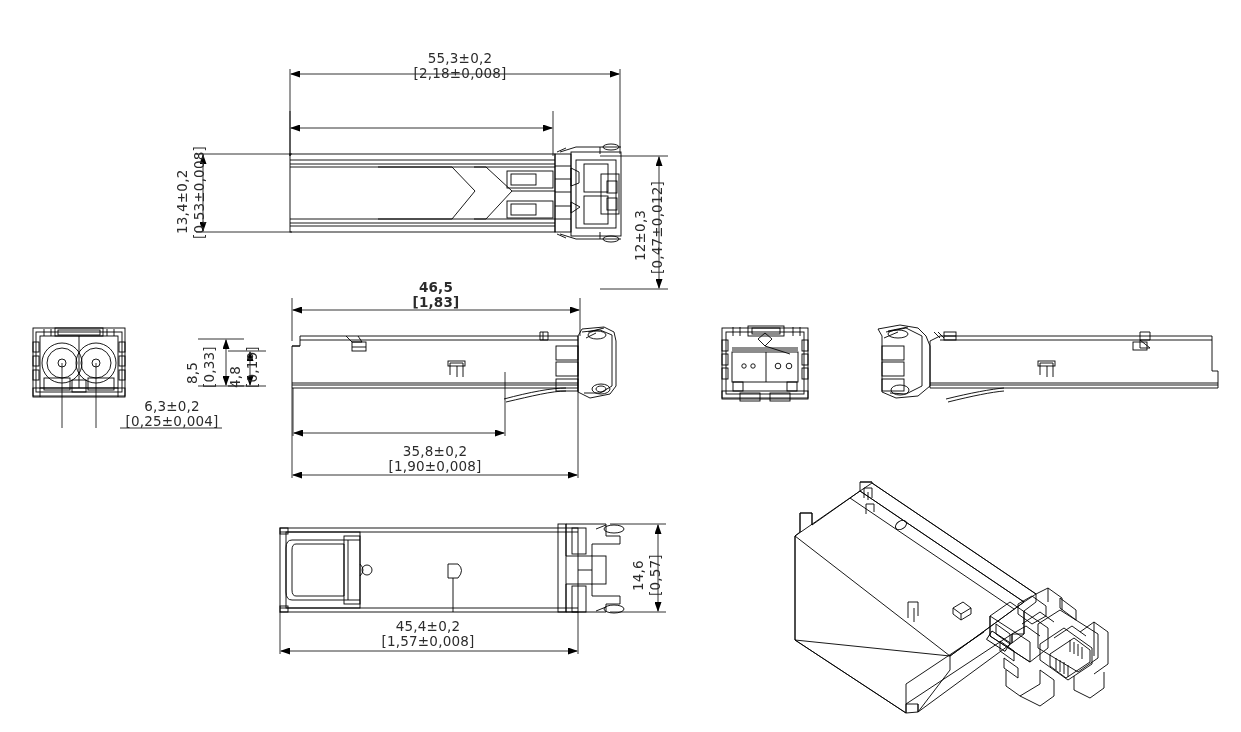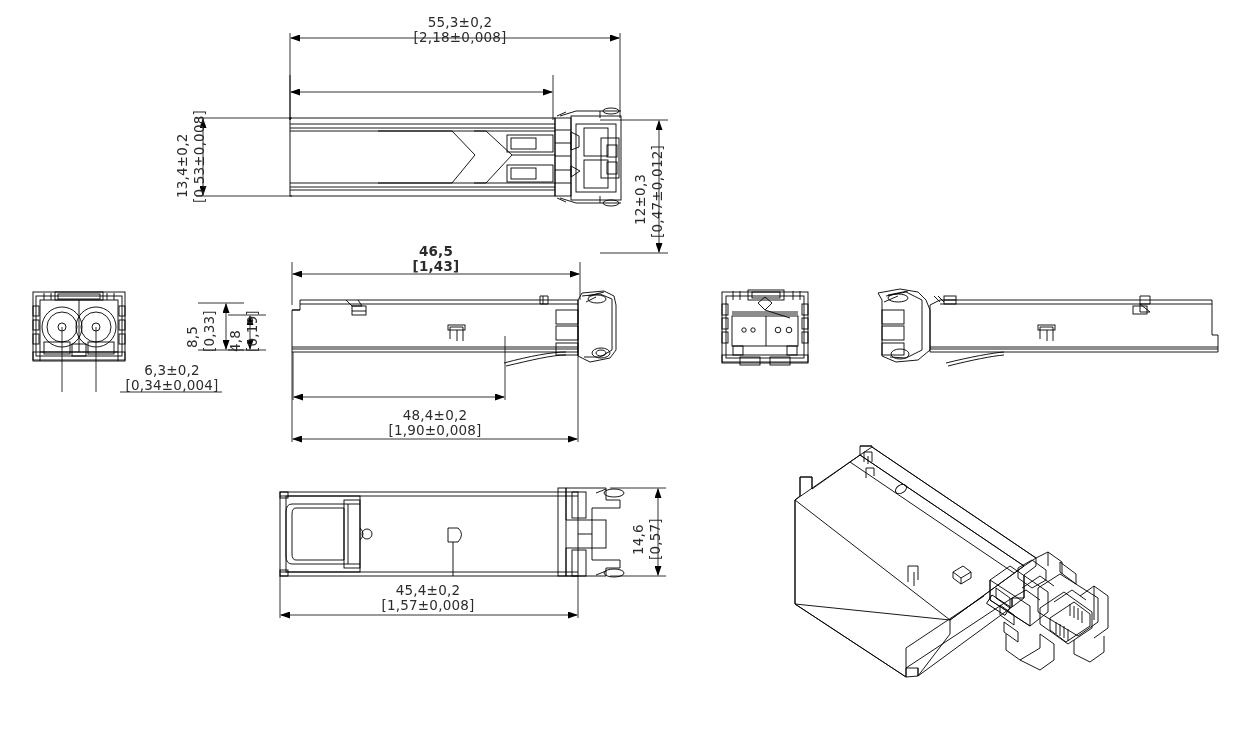--- a/index.html
+++ b/index.html
@@ -1,18 +1,18 @@
 <!DOCTYPE html>
 <html><head>
 <meta charset="utf-8">
 <style>
   html,body{margin:0;padding:0;background:#ffffff;}
   body{width:1241px;height:732px;overflow:hidden;
        font-family:"DejaVu Sans","Liberation Sans",sans-serif;color:#1a1a1a;}
-  #stage{position:relative;width:1241px;height:600px;background:#fff;}
+  #stage{position:relative;width:1241px;height:600px;background:#fff;margin-top:36px;}
   svg.draw{position:absolute;left:0;top:0;width:1241px;height:732px;}
   .dimtxt{position:absolute;font-size:13.5px;letter-spacing:0.2px;
           color:#2b2b2b;white-space:nowrap;line-height:15px;font-weight:400;}
   .dimtxt.ctr{text-align:center;}
   .rot90{transform:rotate(-90deg);transform-origin:0 0;}
 </style>
 </head>
 <body>
 
 <div id="stage">
@@ -347,46 +347,46 @@
 
 <div class="dimtxt rot90" style="left:633px;top:225px;">
   <span>12±0,3</span>
 </div>
 <div class="dimtxt rot90" style="left:650px;top:238px;">
   <span>[0,47±0,012]</span>
 </div>
 
 <div class="dimtxt ctr" style="left:356px;top:244px;width:160px;font-weight:bold;">
   <div>46,5</div>
-  <div>[1,43]</div>
+  <div>[1,83]</div>
 </div>
 
 <div class="dimtxt rot90" style="left:185px;top:348px;">
   <span>8,5</span>
 </div>
 <div class="dimtxt rot90" style="left:202px;top:352px;">
   <span>[0,33]</span>
 </div>
 
 <div class="dimtxt rot90" style="left:228px;top:352px;">
   <span>4,8</span>
 </div>
 <div class="dimtxt rot90" style="left:245px;top:352px;">
   <span>[0,19]</span>
 </div>
 
 
 <div class="dimtxt ctr" style="left:355px;top:408px;width:160px;">
-  <div>48,4±0,2</div>
+  <div>35,8±0,2</div>
   <div>[1,90±0,008]</div>
 </div>
 
 <div class="dimtxt ctr" style="left:122px;top:363px;width:100px;">
   <div>6,3±0,2</div>
-  <div>[0,34±0,004]</div>
+  <div>[0,25±0,004]</div>
 </div>
 
 <div class="dimtxt ctr" style="left:348px;top:583px;width:160px;text-align:center;">
   <div>45,4±0,2</div>
   <div>[1,57±0,008]</div>
 </div>
 
 <div class="dimtxt rot90" style="left:631px;top:555px;">
   <span>14,6</span>
 </div>

